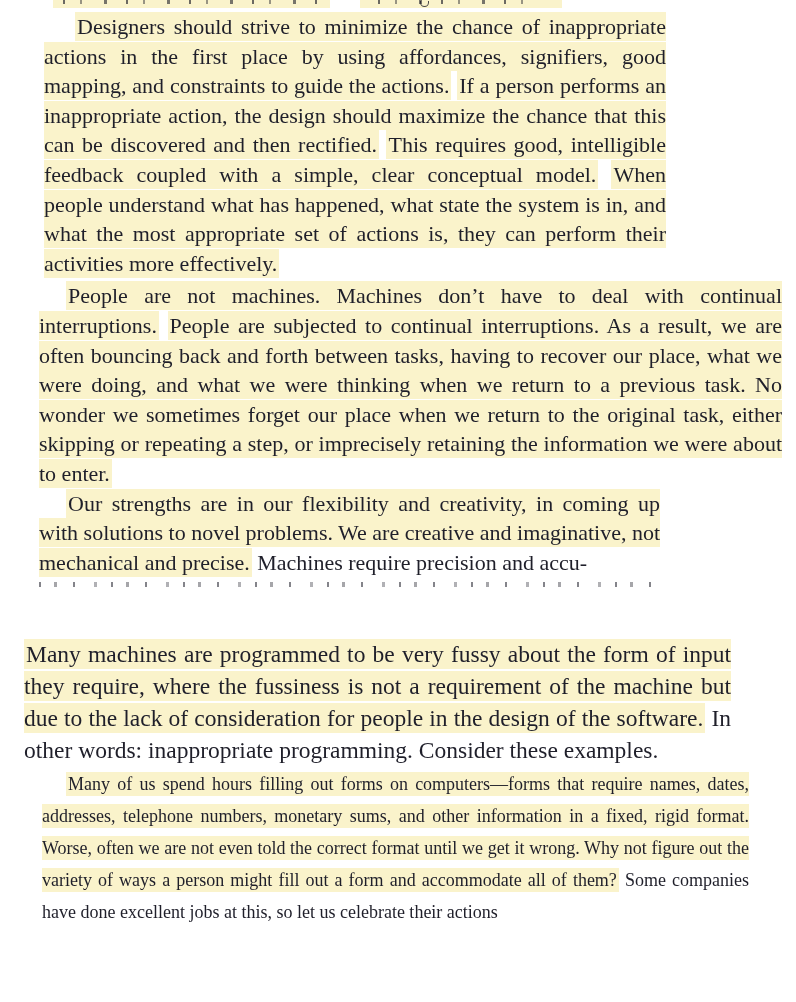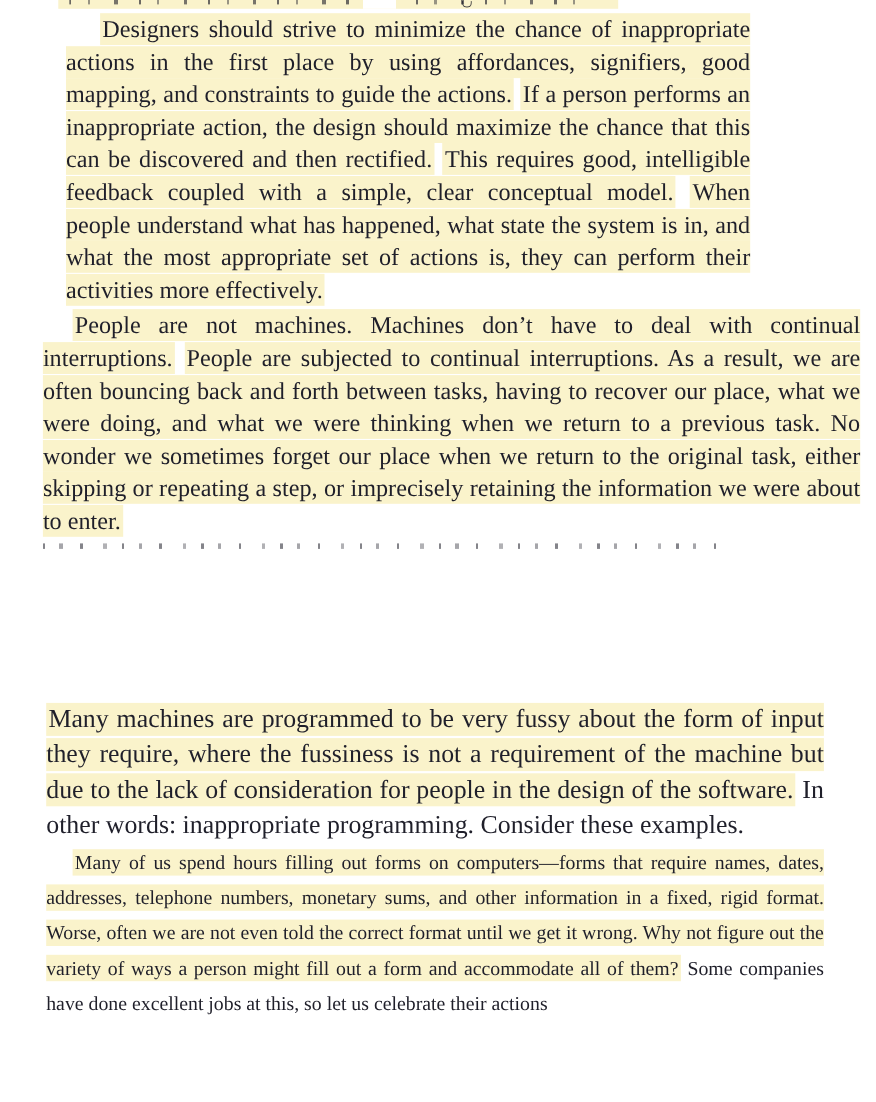--- a/index.html
+++ b/index.html
@@ -20,24 +20,24 @@
   .section { position: absolute; left: 0; right: 0; }
   .section-1 { top: 0; }
   .section-2 { top: 638px; }
 
   .para {
     font-size: 22px;
     line-height: 29.6px;
     text-align: justify;
     color: var(--ink);
   }
-  .p1 { margin: 12px 0 0 60px; width: 622px; text-indent: 31px; }
+  .p1 { margin: 12px 0 0 44px; width: 622px; text-indent: 31px; }
   .p2 { margin: 3px 0 0 39px;  width: 743px; text-indent: 27px; }
   .p3 { margin: 0 0 0 39px;    width: 621px; text-indent: 27px; }
-  .p4 { margin: 0 0 0 42px;  width: 707px; text-indent: 0;    font-size: 23.5px; line-height: 32px; }
+  .p4 { margin: 0 0 0 24px;  width: 707px; text-indent: 0;    font-size: 23.5px; line-height: 32px; }
   .p5 { margin: 2px 0 0 42px; width: 707px; text-indent: 24px; font-size: 18px; line-height: 32px; }
 
   .hl {
     background-color: var(--hl);
     padding: 2px 2px;
   }
   .plain { background: transparent; }
 
   
   .top-sliver {
@@ -93,20 +93,21 @@
 
   <div class="top-sliver">
     <span class="specks"></span>
     <span class="notch"></span>
     <span class="descender"></span>
   </div>
 
   <div class="section section-1">
       <p class="para p1"><span class="hl">Designers should strive to minimize the chance of inappropriate actions in the first place by using affordances, signifiers, good mapping, and constraints to guide the actions.</span> <span class="hl">If a person performs an inappropriate action, the design should maximize the chance that this can be discovered and then rectified.</span> <span class="hl">This requires good, intelligible feedback coupled with a simple, clear conceptual model.</span> <span class="hl">When people understand what has happened, what state the system is in, and what the most appropriate set of actions is, they can perform their activities more effectively.</span></p>
       <p class="para p2"><span class="hl">People are not machines. Machines don’t have to deal with continual interruptions.</span> <span class="hl">People are subjected to continual interruptions. As a result, we are often bouncing back and forth between tasks, having to recover our place, what we were doing, and what we were thinking when we return to a previous task. No wonder we sometimes forget our place when we return to the original task, either skipping or repeating a step, or imprecisely retaining the information we were about to enter.</span></p>
+      <p class="para p3"><span class="hl">Our strengths are in our flexibility and creativity, in coming up with solutions to novel problems. We are creative and imaginative, not mechanical and precise.</span> <span class="plain">Machines require precision and accu-</span></p>
       <div class="cut-line-mid"></div>
     </div>
 
   <div class="section section-2">
       <p class="para p4"><span class="hl">Many machines are programmed to be very fussy about the form of input they require, where the fussiness is not a requirement of the machine but due to the lack of consideration for people in the design of the software.</span> <span class="plain">In other words: inappropriate programming. Consider these examples.</span></p>
       <p class="para p5"><span class="hl">Many of us spend hours filling out forms on computers—forms that require names, dates, addresses, telephone numbers, monetary sums, and other information in a fixed, rigid format. Worse, often we are not even told the correct format until we get it wrong. Why not figure out the variety of ways a person might fill out a form and accommodate all of them?</span> <span class="plain">Some companies have done excellent jobs at this, so let us celebrate their actions</span></p>
     </div>
 
 </div>
 

